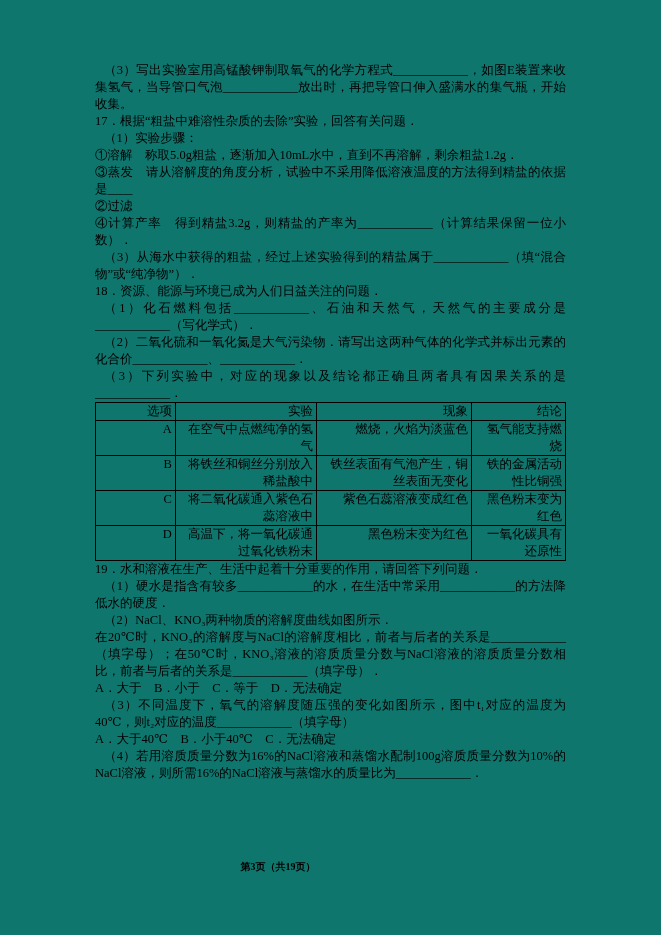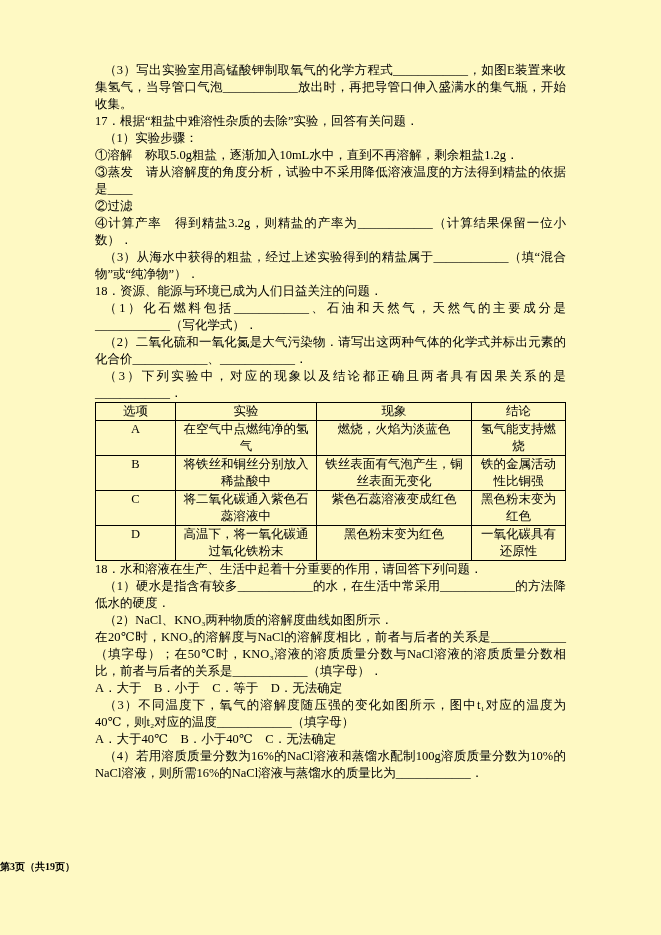--- a/index.html
+++ b/index.html
@@ -10,21 +10,21 @@
   body {
     width: 661px;
     height: 935px;
     color: #000000;
     font-family: "Liberation Serif", "DejaVu Serif", serif;
   }
   .page {
     position: relative;
     width: 661px;
     height: 935px;
-    background: #fef9c3;
+    background: #0f766e;
     overflow: hidden;
   }
   .content {
     position: absolute;
     left: 95px;
     top: 62px;
     width: 471px;
     font-size: 12.5px;
     line-height: 17px;
     text-align: justify;
@@ -42,29 +42,30 @@
     table-layout: fixed;
     margin: 0;
   }
   table.choices th,
   table.choices td {
     border: 1px solid #000000;
     padding: 0 3px;
     font-weight: normal;
     font-size: 12.5px;
     line-height: 17px;
-    text-align: center;
+    text-align: right;
     vertical-align: top;
     overflow-wrap: break-word;
   }
   .footer {
     position: absolute;
     top: 860px;
     left: 0;
     width: 556px;
+    text-align: center;
     font-size: 10px;
     font-weight: bold;
   }
 </style>
 </head>
 <body>
 
 <div class="page">
   <div class="content">
 
@@ -117,21 +118,21 @@
         </tr>
         <tr>
           <td>D</td>
           <td>高温下，将一氧化碳通过氧化铁粉末</td>
           <td>黑色粉末变为红色</td>
           <td>一氧化碳具有还原性</td>
         </tr>
       </tbody>
     </table>
 
-    <p>18．水和溶液在生产、生活中起着十分重要的作用，请回答下列问题．</p>
+    <p>19．水和溶液在生产、生活中起着十分重要的作用，请回答下列问题．</p>
     <p class="indent">（1）硬水是指含有较多____________的水，在生活中常采用____________的方法降低水的硬度．</p>
     <p class="indent">（2）NaCl、KNO₃两种物质的溶解度曲线如图所示．</p>
     <p>在20℃时，KNO₃的溶解度与NaCl的溶解度相比，前者与后者的关系是____________（填字母）；在50℃时，KNO₃溶液的溶质质量分数与NaCl溶液的溶质质量分数相比，前者与后者的关系是____________（填字母）．</p>
     <p>A．大于　B．小于　C．等于　D．无法确定</p>
     <p class="indent">（3）不同温度下，氧气的溶解度随压强的变化如图所示，图中t₁对应的温度为40℃，则t₂对应的温度____________（填字母）</p>
     <p>A．大于40℃　B．小于40℃　C．无法确定</p>
     <p class="indent">（4）若用溶质质量分数为16%的NaCl溶液和蒸馏水配制100g溶质质量分数为10%的NaCl溶液，则所需16%的NaCl溶液与蒸馏水的质量比为____________．</p>
 
   </div>
 

